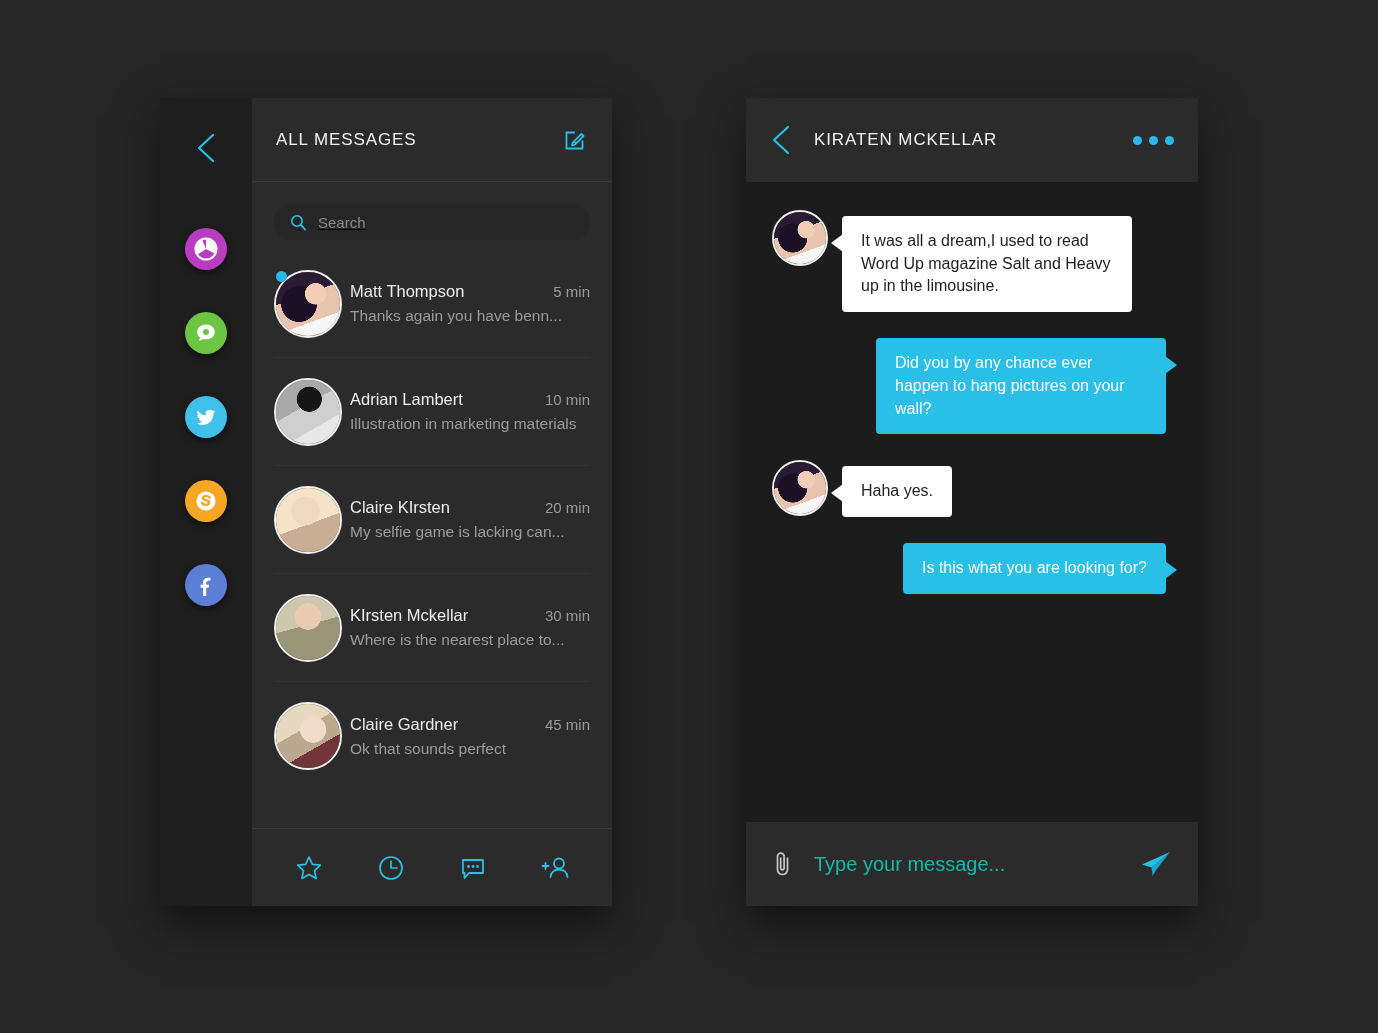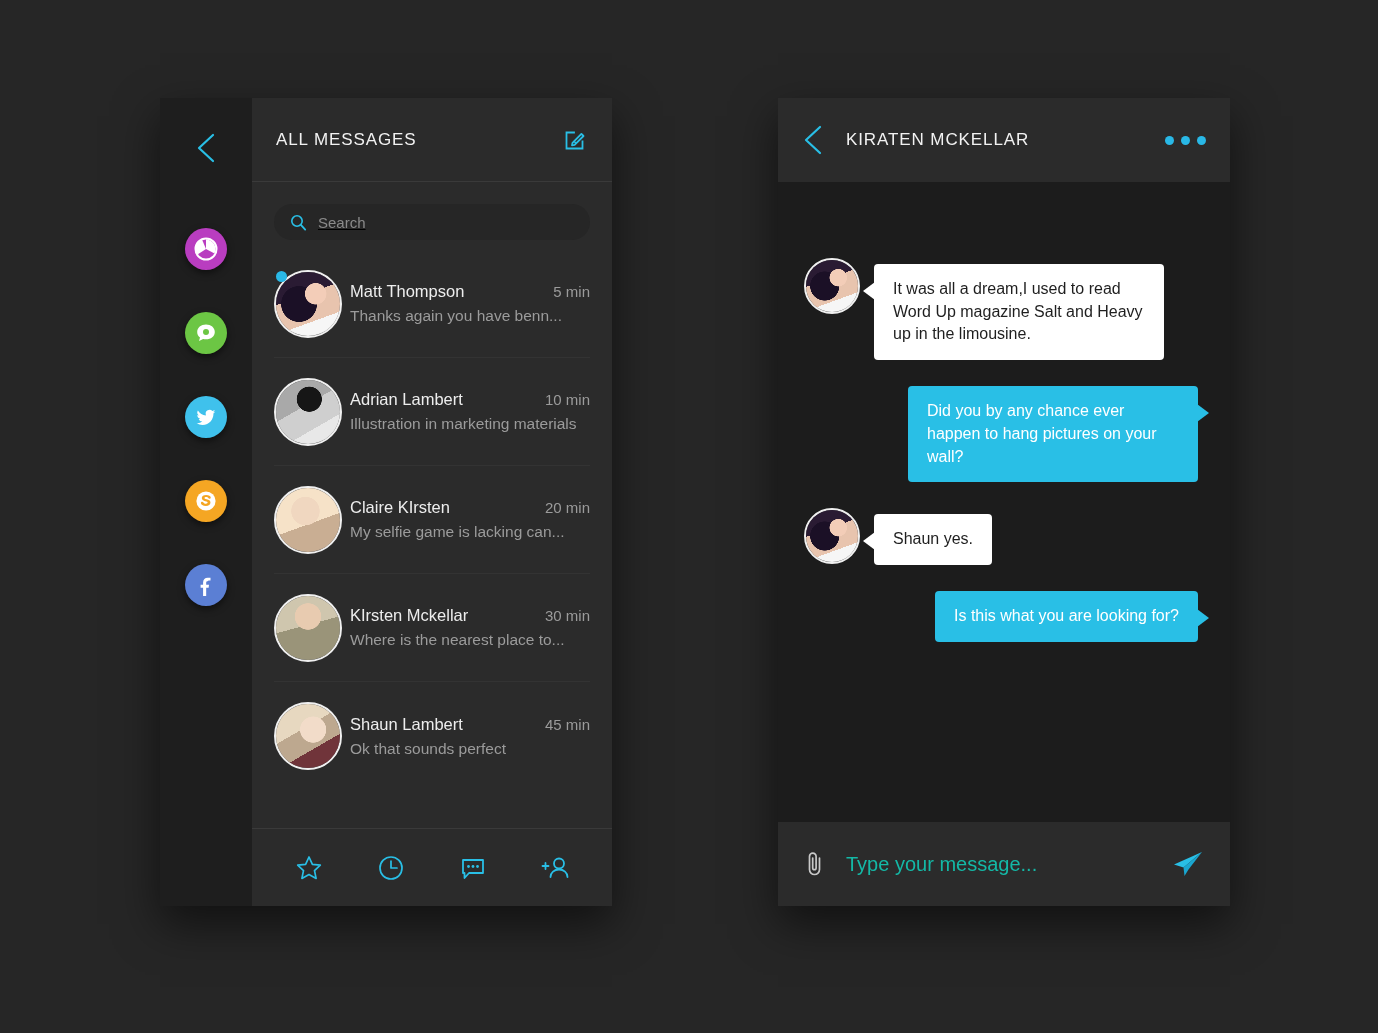--- a/index.html
+++ b/index.html
@@ -100,36 +100,36 @@
 
   .lp-footer {
     height: 78px; border-top: 1px solid #3a3a3a; flex-shrink: 0;
     display: flex; align-items: center; justify-content: space-around;
     padding: 0 16px;
   }
   .foot-btn { cursor: pointer; display: flex; align-items: center; justify-content: center; width: 46px; height: 46px; }
 
   
   .app-right {
-    position: absolute; left: 778px; top: 98px;
+    position: absolute; left: 746px; top: 98px;
     width: 452px; height: 808px;
     display: flex; flex-direction: column;
     background: #1c1c1c;
     box-shadow: 0 18px 42px rgba(0,0,0,.55);
   }
   .cv-header {
     height: 84px; background: #2b2b2b; flex-shrink: 0;
     display: flex; align-items: center; padding: 0 24px; gap: 22px;
   }
   .cv-back { cursor: pointer; display: flex; align-items: center; }
   .cv-title { color: #f2f2f2; font-size: 17px; letter-spacing: .9px; flex: 1; }
   .cv-more { display: flex; gap: 7px; cursor: pointer; }
   .cv-more i { width: 9px; height: 9px; border-radius: 50%; background: #29b8e6; display: block; }
 
-  .cv-body { flex: 1; padding: 28px 32px 17px 26px; overflow: hidden; margin-top: 48px; }
+  .cv-body { flex: 1; padding: 28px 32px 17px 26px; overflow: hidden; }
   .msg-row { display: flex; margin-bottom: 26px; align-items: flex-start; }
   .msg-row.in { justify-content: flex-start; gap: 14px; }
   .msg-row.out { justify-content: flex-end; }
   .msg-av {
     width: 56px; height: 56px; border-radius: 50%; flex-shrink: 0;
     border: 2px solid #efefef; overflow: hidden; position: relative; background: #444;
   }
   .msg-av > i { position: absolute; inset: 0; display: block; }
   .bubble {
     position: relative; border-radius: 4px; padding: 14px 19px;
@@ -313,21 +313,21 @@
         </div>
 
         <div class="conv-row">
           <div class="av-wrap">
             <div class="avatar">
                 <i class="ph-shaun"></i>
               </div>
           </div>
           <div class="conv-text">
             <div class="conv-line1">
-              <span class="conv-name">Shaun Lambert</span>
+              <span class="conv-name">Claire Gardner</span>
               <span class="conv-time">45 min</span>
             </div>
             <div class="conv-msg">Ok that sounds perfect</div>
           </div>
         </div>
 
       </div>
 
       <div class="lp-footer">
         <div class="foot-btn">
@@ -388,21 +388,21 @@
       </div>
 
       <div class="msg-row out">
         <div class="bubble out">Did you by any chance ever happen to hang pictures on your wall?</div>
       </div>
 
       <div class="msg-row in">
         <div class="msg-av">
             <i class="ph-kate"></i>
           </div>
-        <div class="bubble in">Shaun yes.</div>
+        <div class="bubble in">Haha yes.</div>
       </div>
 
       <div class="msg-row out">
         <div class="bubble out">Is this what you are looking for?</div>
       </div>
 
     </div>
 
     <div class="cv-input">
       <div class="clip-btn">

